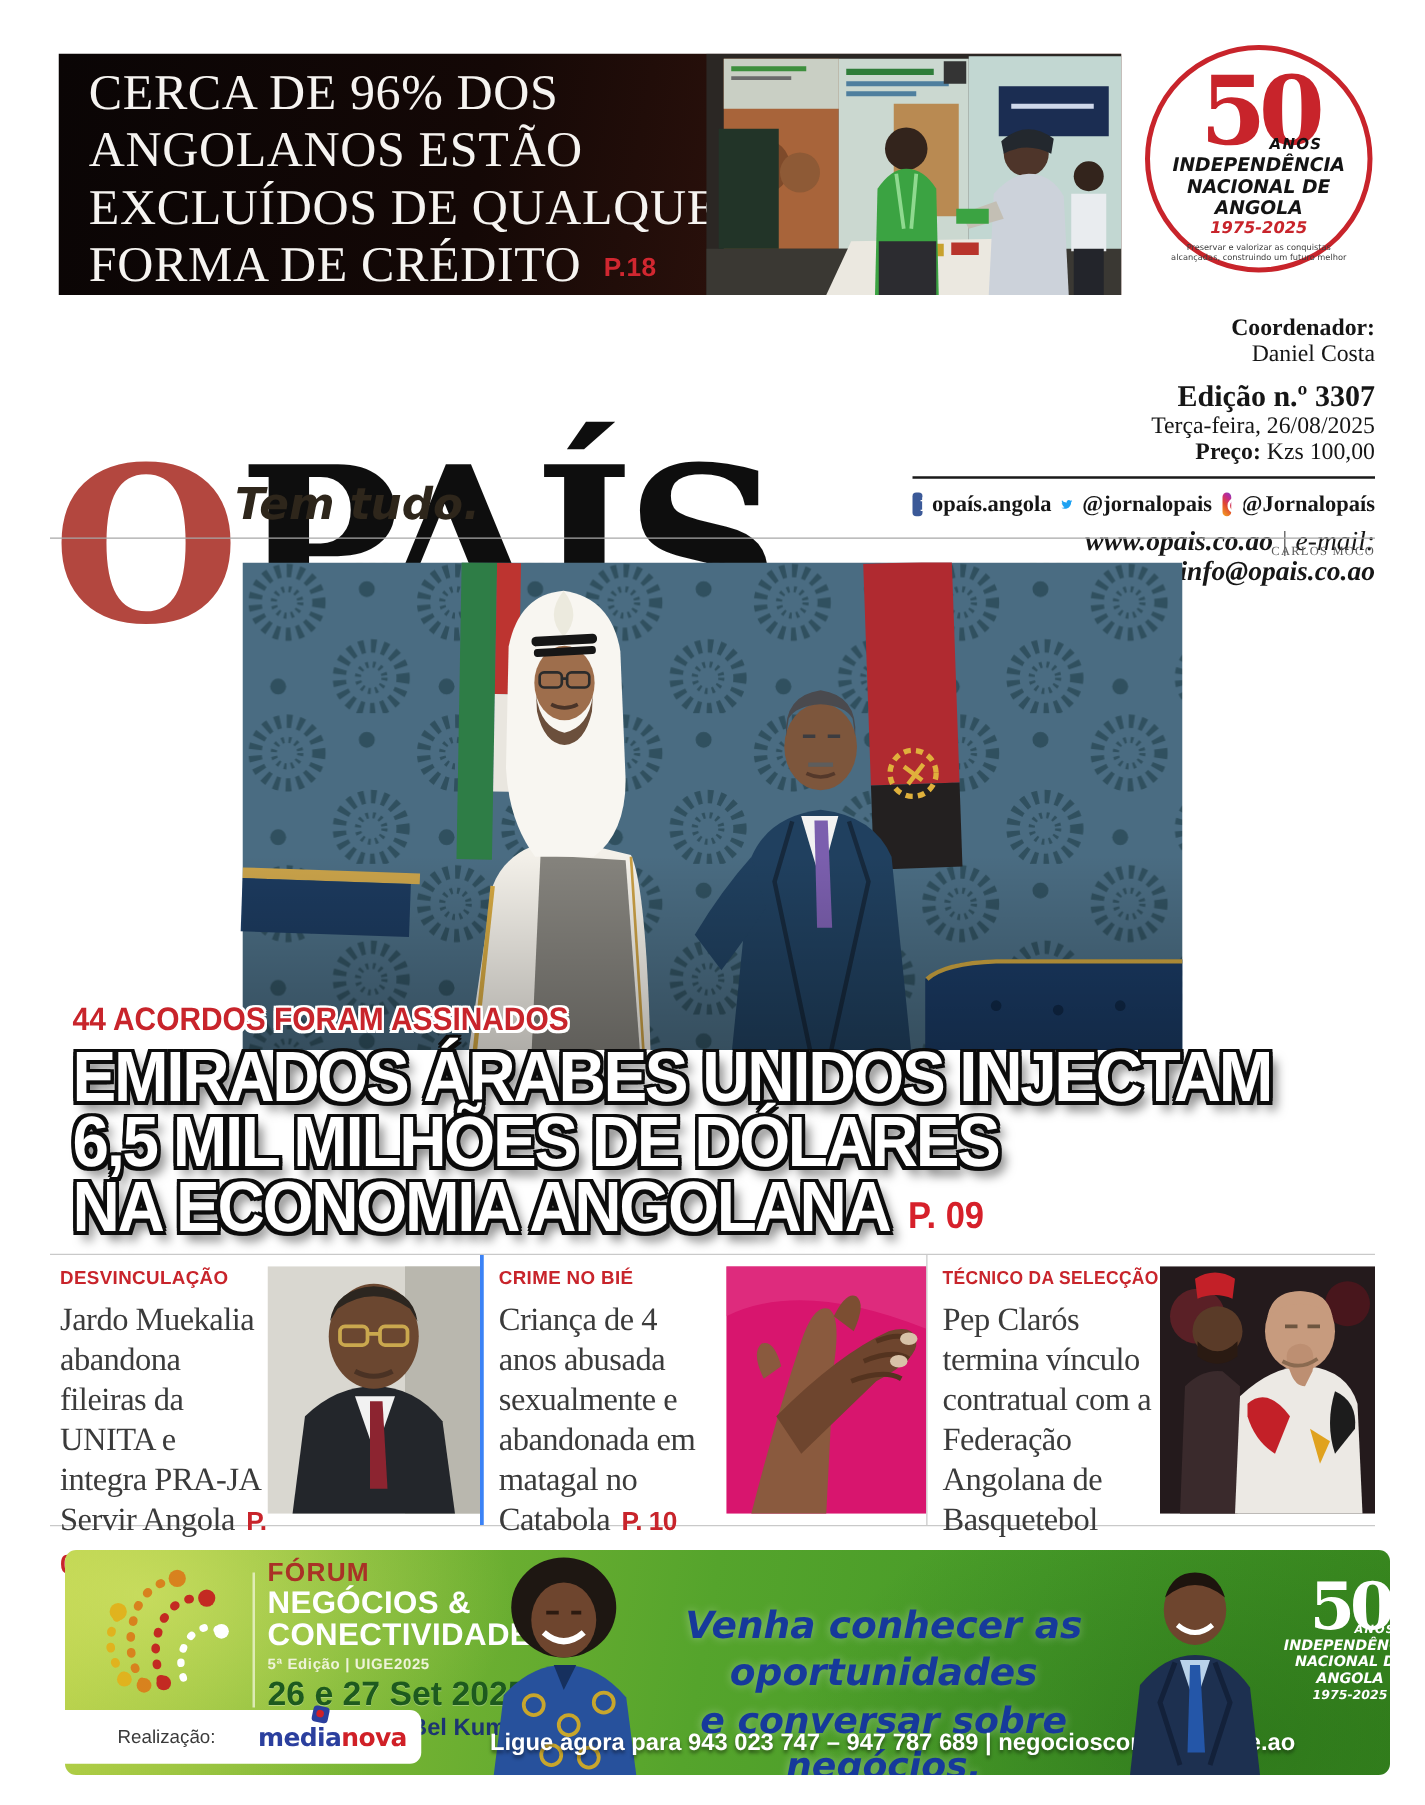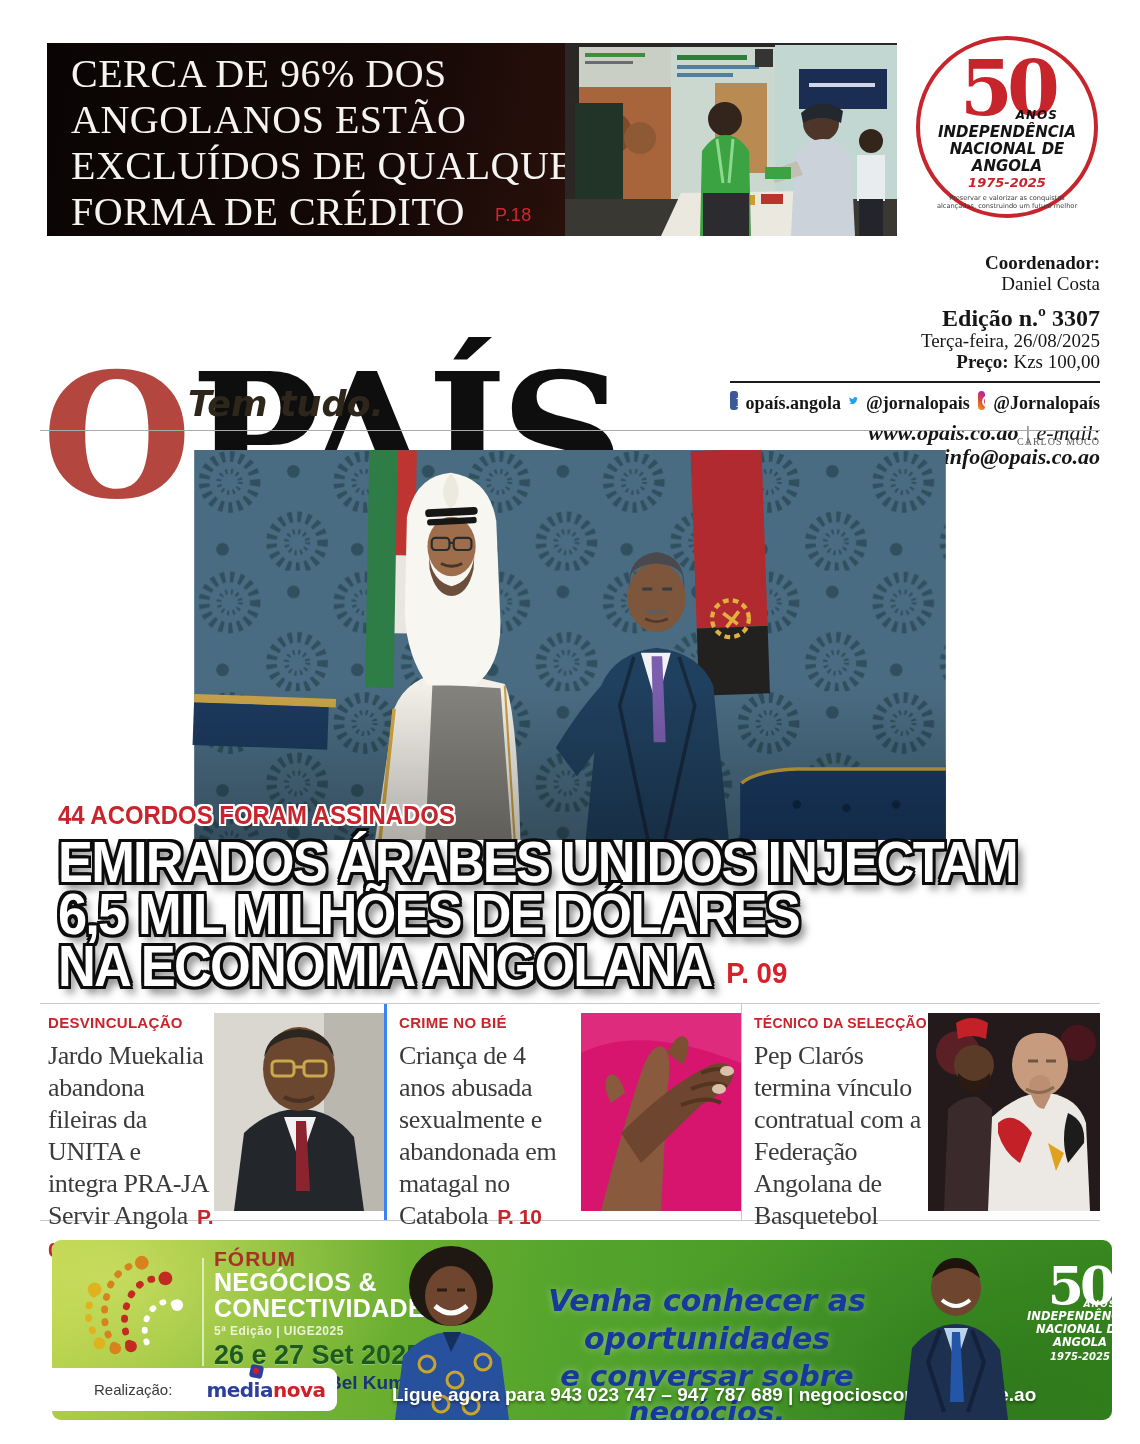--- a/index.html
+++ b/index.html
@@ -5,22 +5,22 @@
   html,body{margin:0;padding:0;background:#e8e8e8;}
   .page{position:relative;width:1140px;height:1444px;background:#fff;margin:0 auto;
         font-family:"Liberation Sans",sans-serif;overflow:hidden;}
 
   
   .top-banner{position:absolute;left:47px;top:43px;width:850px;height:193px;
     background:linear-gradient(100deg,#0a0505 0%,#140806 40%,#2e120c 68%,#4e2015 100%);}
   .banner-text{position:absolute;left:24px;top:8px;width:520px;
     font-family:"Liberation Serif",serif;font-size:40px;line-height:46px;color:#f6f4f1;letter-spacing:.5px;}
   .banner-line{display:block;white-space:nowrap;}
-  .banner-ref{display:inline-block;margin-left:30px;font-family:"Liberation Sans",sans-serif;
-    font-weight:normal;font-size:18px;color:#d02730;vertical-align:4px;}
+  .banner-ref{display:inline-block;margin-left:18px;font-family:"Liberation Sans",sans-serif;
+    font-weight:bold;font-size:21px;color:#d02730;vertical-align:4px;}
   .banner-photo{position:absolute;right:0;top:0;width:332px;height:193px;display:block;}
 
   
   .anniv{position:absolute;left:916px;top:36px;width:192px;height:200px;}
   .anniv-circle{width:182px;height:182px;border:4px solid #c8242b;border-radius:50%;
     background:#fff;text-align:center;box-sizing:border-box;padding-top:14px;}
   .anniv-num{position:relative;display:inline-block;font-family:"DejaVu Serif",serif;font-weight:bold;
     font-size:76px;line-height:70px;color:#c8242b;letter-spacing:-6px;}
   .anniv-anos{position:absolute;right:-4px;top:26px;font-size:12px;letter-spacing:1px;
     font-weight:bold;font-style:italic;color:#111;font-family:"DejaVu Sans",sans-serif;}
@@ -44,21 +44,21 @@
   .mast-rest{color:#0e0e0e;margin-left:6px;}
   .mast-tagline{position:absolute;left:188px;top:384px;font-family:"DejaVu Sans",sans-serif;
     font-style:italic;font-weight:bold;font-size:35px;color:#2e261b;}
 
   .info{position:absolute;right:40px;top:252px;width:370px;text-align:right;
     font-family:"Liberation Serif",serif;color:#161616;}
   .info .b{font-weight:bold;}
   .info-row{font-size:19px;line-height:21px;}
   .info-ed{font-size:24px;line-height:23px;font-weight:bold;margin-top:13px;}
   .info-divider{border:none;border-top:2px solid #1a1a1a;margin:9px 0 8px 0;}
-  .social-row{display:flex;justify-content:flex-end;align-items:flex-start;gap:8px;
+  .social-row{display:flex;justify-content:flex-end;align-items:center;gap:8px;
     font-size:18px;font-weight:bold;line-height:24px;}
   .web-row{font-size:22px;line-height:24px;margin-top:6px;font-style:italic;}
   .web-row .sep{color:#666;font-weight:normal;padding:0 6px;}
   .fb-icon{display:inline-block;width:19px;height:19px;background:#3b5998;border-radius:3px;
     position:relative;vertical-align:-3px;}
   .fb-icon::before{content:"f";position:absolute;left:6px;top:-2px;color:#fff;
     font-family:"DejaVu Serif",serif;font-weight:bold;font-size:17px;}
   .tw-icon{display:inline-block;width:22px;height:19px;vertical-align:-3px;}
   .ig-icon{display:inline-block;width:19px;height:19px;border-radius:5px;position:relative;vertical-align:-3px;
     background:linear-gradient(45deg,#f5a623 0%,#e0482f 45%,#c32a8e 75%,#7b3fc4 100%);}

